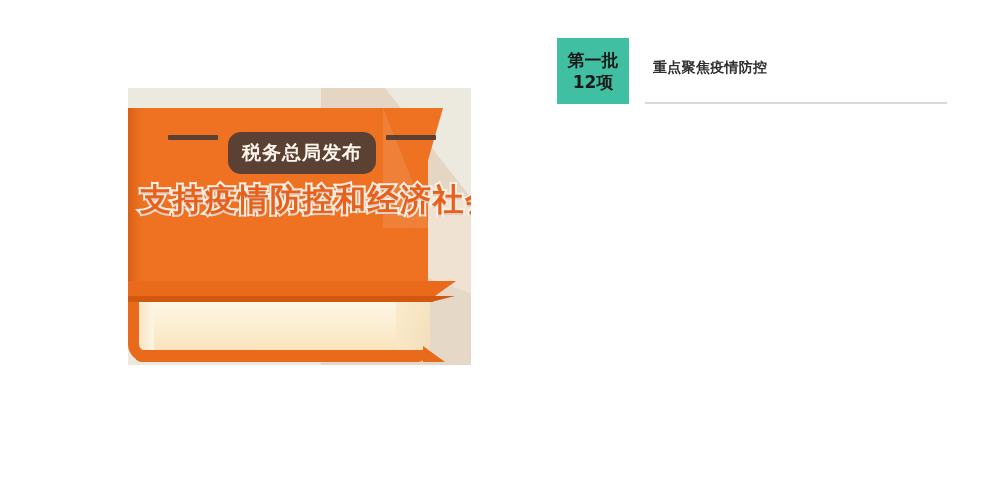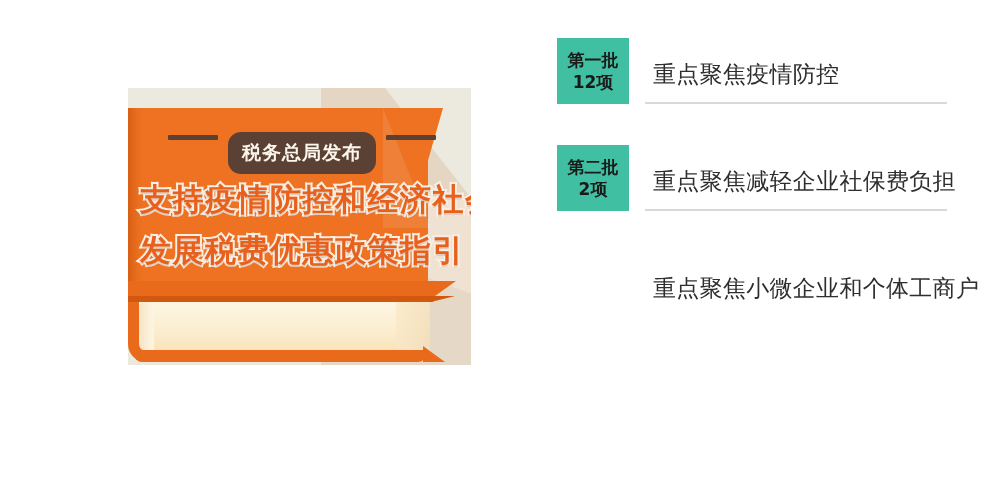--- a/index.html
+++ b/index.html
@@ -259,25 +259,26 @@
     font-size: 17px;
     font-weight: bold;
     line-height: 1.32;
     font-family: "DejaVu Sans", "Liberation Sans", sans-serif;
     white-space: nowrap;
   }
   .row-text {
     position: absolute;
     left: 96px;
     top: 21px;
-    font-size: 23px;
+    font-size: 14px;
     color: #2e2e2e;
     font-family: "DejaVu Sans", "Liberation Sans", sans-serif;
     white-space: nowrap;
     letter-spacing: 0.3px;
+    font-weight: bold;
   }
   .row-divider {
     position: absolute;
     left: 88px;
     top: 64px;
     width: 302px;
     height: 2px;
     background: #d9d9d9;
   }
   .row:last-child .row-divider { display: none; }
@@ -296,21 +297,20 @@
   <div class="book-spine"></div>
 
   <div class="dash dash-left"></div>
   <div class="dash dash-right"></div>
 
   <div class="banner">
     <span class="banner-text">税务总局发布</span>
   </div>
 
   <div class="headline headline-1">支持疫情防控和经济社会</div>
-  <div class="headline headline-2">发展税费优惠政策指引</div>
 
   <div class="board-top"></div>
   <div class="board-top-slant"></div>
   <div class="board-top-shade"></div>
   <div class="board-top-shade-slant"></div>
 
   <div class="pages"></div>
   <div class="pages-left-round"></div>
   <div class="pages-right-notch"></div>
 
@@ -323,28 +323,19 @@
 
   <div class="row">
     <div class="badge">
       <span class="badge-line">第一批</span>
       <span class="badge-line">12项</span>
     </div>
     <div class="row-text">重点聚焦疫情防控</div>
     <div class="row-divider"></div>
   </div>
 
+
   <div class="row">
-    <div class="badge">
-      <span class="badge-line">第二批</span>
-      <span class="badge-line">2项</span>
-    </div>
-    <div class="row-text">重点聚焦减轻企业社保费负担</div>
     <div class="row-divider"></div>
   </div>
 
-  <div class="row">
-    <div class="row-text">重点聚焦小微企业和个体工商户</div>
-    <div class="row-divider"></div>
-  </div>
-
 
 </div>
 
 </body></html>

